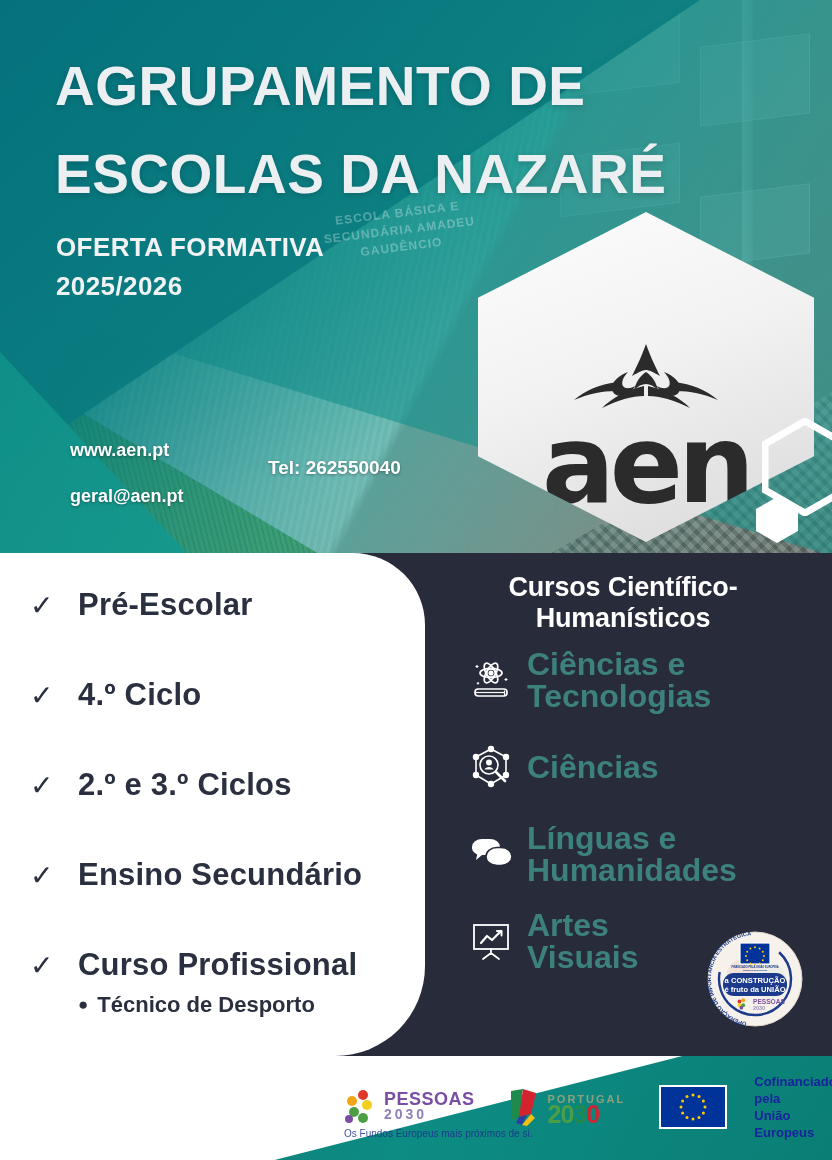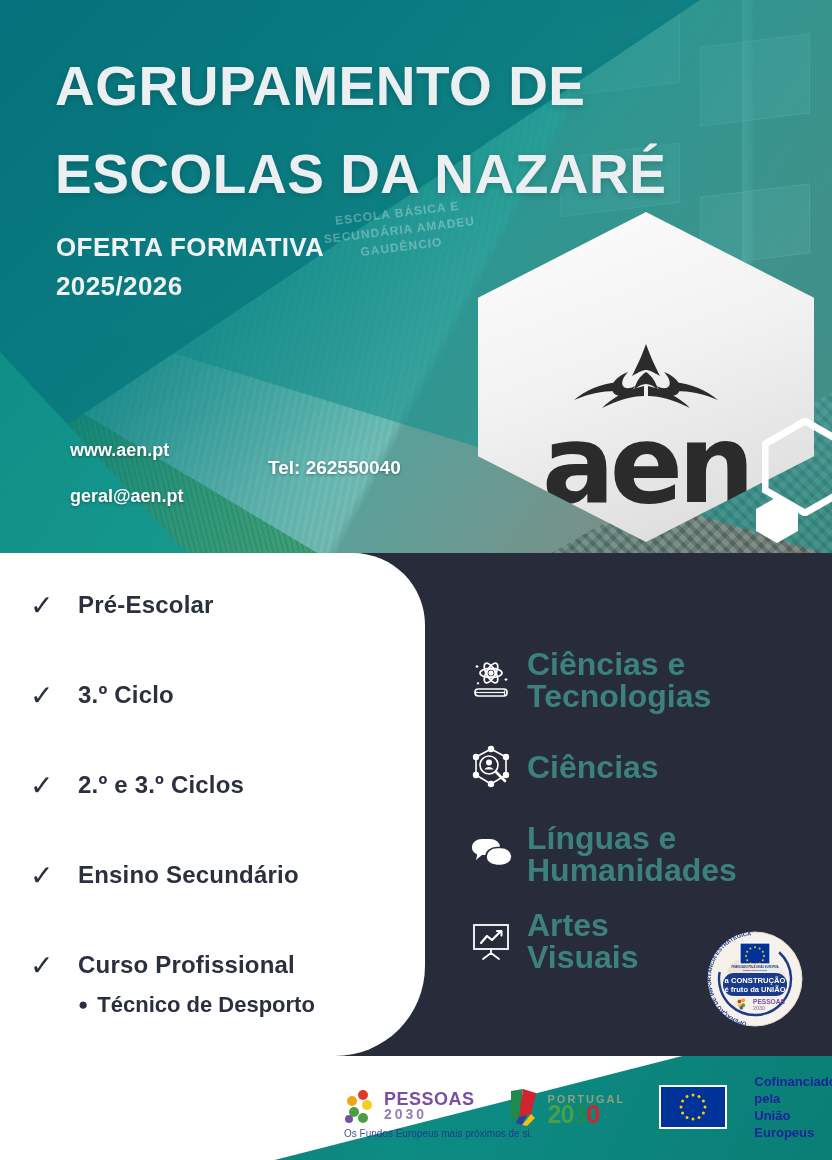--- a/index.html
+++ b/index.html
@@ -118,21 +118,21 @@
   }
   .white-card {
     position:absolute; left:0; top:553px; width:425px; height:503px;
     background:#ffffff;
     border-top-right-radius:72px;
     border-bottom-right-radius:90px;
   }
   .levels { position:absolute; left:0; top:560px; width:420px; }
   .level-row { display:flex; align-items:center; height:90px; padding-left:30px; }
   .level-check { width:48px; font-size:28px; color:#2b3040; font-weight:400; }
-  .level-label { font-size:24px; font-weight:700; color:#2b3040; letter-spacing:.2px; }
+  .level-label { font-size:31px; font-weight:700; color:#2b3040; letter-spacing:.2px; }
   .sub-row { display:flex; align-items:center; padding-left:78px; margin-top:-18px; }
   .sub-dot { font-size:17px; color:#2b3040; margin-right:9px; }
   .sub-label { font-size:22px; font-weight:700; color:#2b3040; }
 
   .courses-title {
     position:absolute; left:428px; top:572px; width:390px;
     color:#ffffff; font-size:27px; font-weight:700; text-align:center; letter-spacing:-.2px;
   }
   .course-list { position:absolute; left:455px; top:636px; width:370px; }
   .course-row { display:flex; align-items:center; height:87px; }
@@ -220,40 +220,41 @@
   <div class="dark"></div>
   <div class="white-card"></div>
 
   <div class="levels">
     <div class="level-row">
       <span class="level-check">✓</span>
       <span class="level-label">Pré-Escolar</span>
     </div>
     <div class="level-row">
       <span class="level-check">✓</span>
-      <span class="level-label">3.º Ciclo</span>
+      <span class="level-label">4.º Ciclo</span>
     </div>
     <div class="level-row">
       <span class="level-check">✓</span>
       <span class="level-label">2.º e 3.º Ciclos</span>
     </div>
     <div class="level-row">
       <span class="level-check">✓</span>
       <span class="level-label">Ensino Secundário</span>
     </div>
     <div class="level-row">
       <span class="level-check">✓</span>
       <span class="level-label">Curso Profissional</span>
     </div>
     <div class="sub-row">
       <span class="sub-dot">●</span>
       <span class="sub-label">Técnico de Desporto</span>
     </div>
   </div>
 
+  <div class="courses-title">Cursos Científico-Humanísticos</div>
 
   <div class="course-list">
 
     <div class="course-row">
       <span class="course-icon">
         <svg width="46" height="46" viewBox="0 0 46 46" fill="none" stroke="#fff" stroke-width="1.7">
           <circle cx="23" cy="16" r="4.2"></circle>
           <circle cx="23" cy="16" r="1.7" fill="#fff"></circle>
           <ellipse cx="23" cy="16" rx="11" ry="4.6"></ellipse>
           <ellipse cx="23" cy="16" rx="11" ry="4.6" transform="rotate(60 23 16)"></ellipse>

